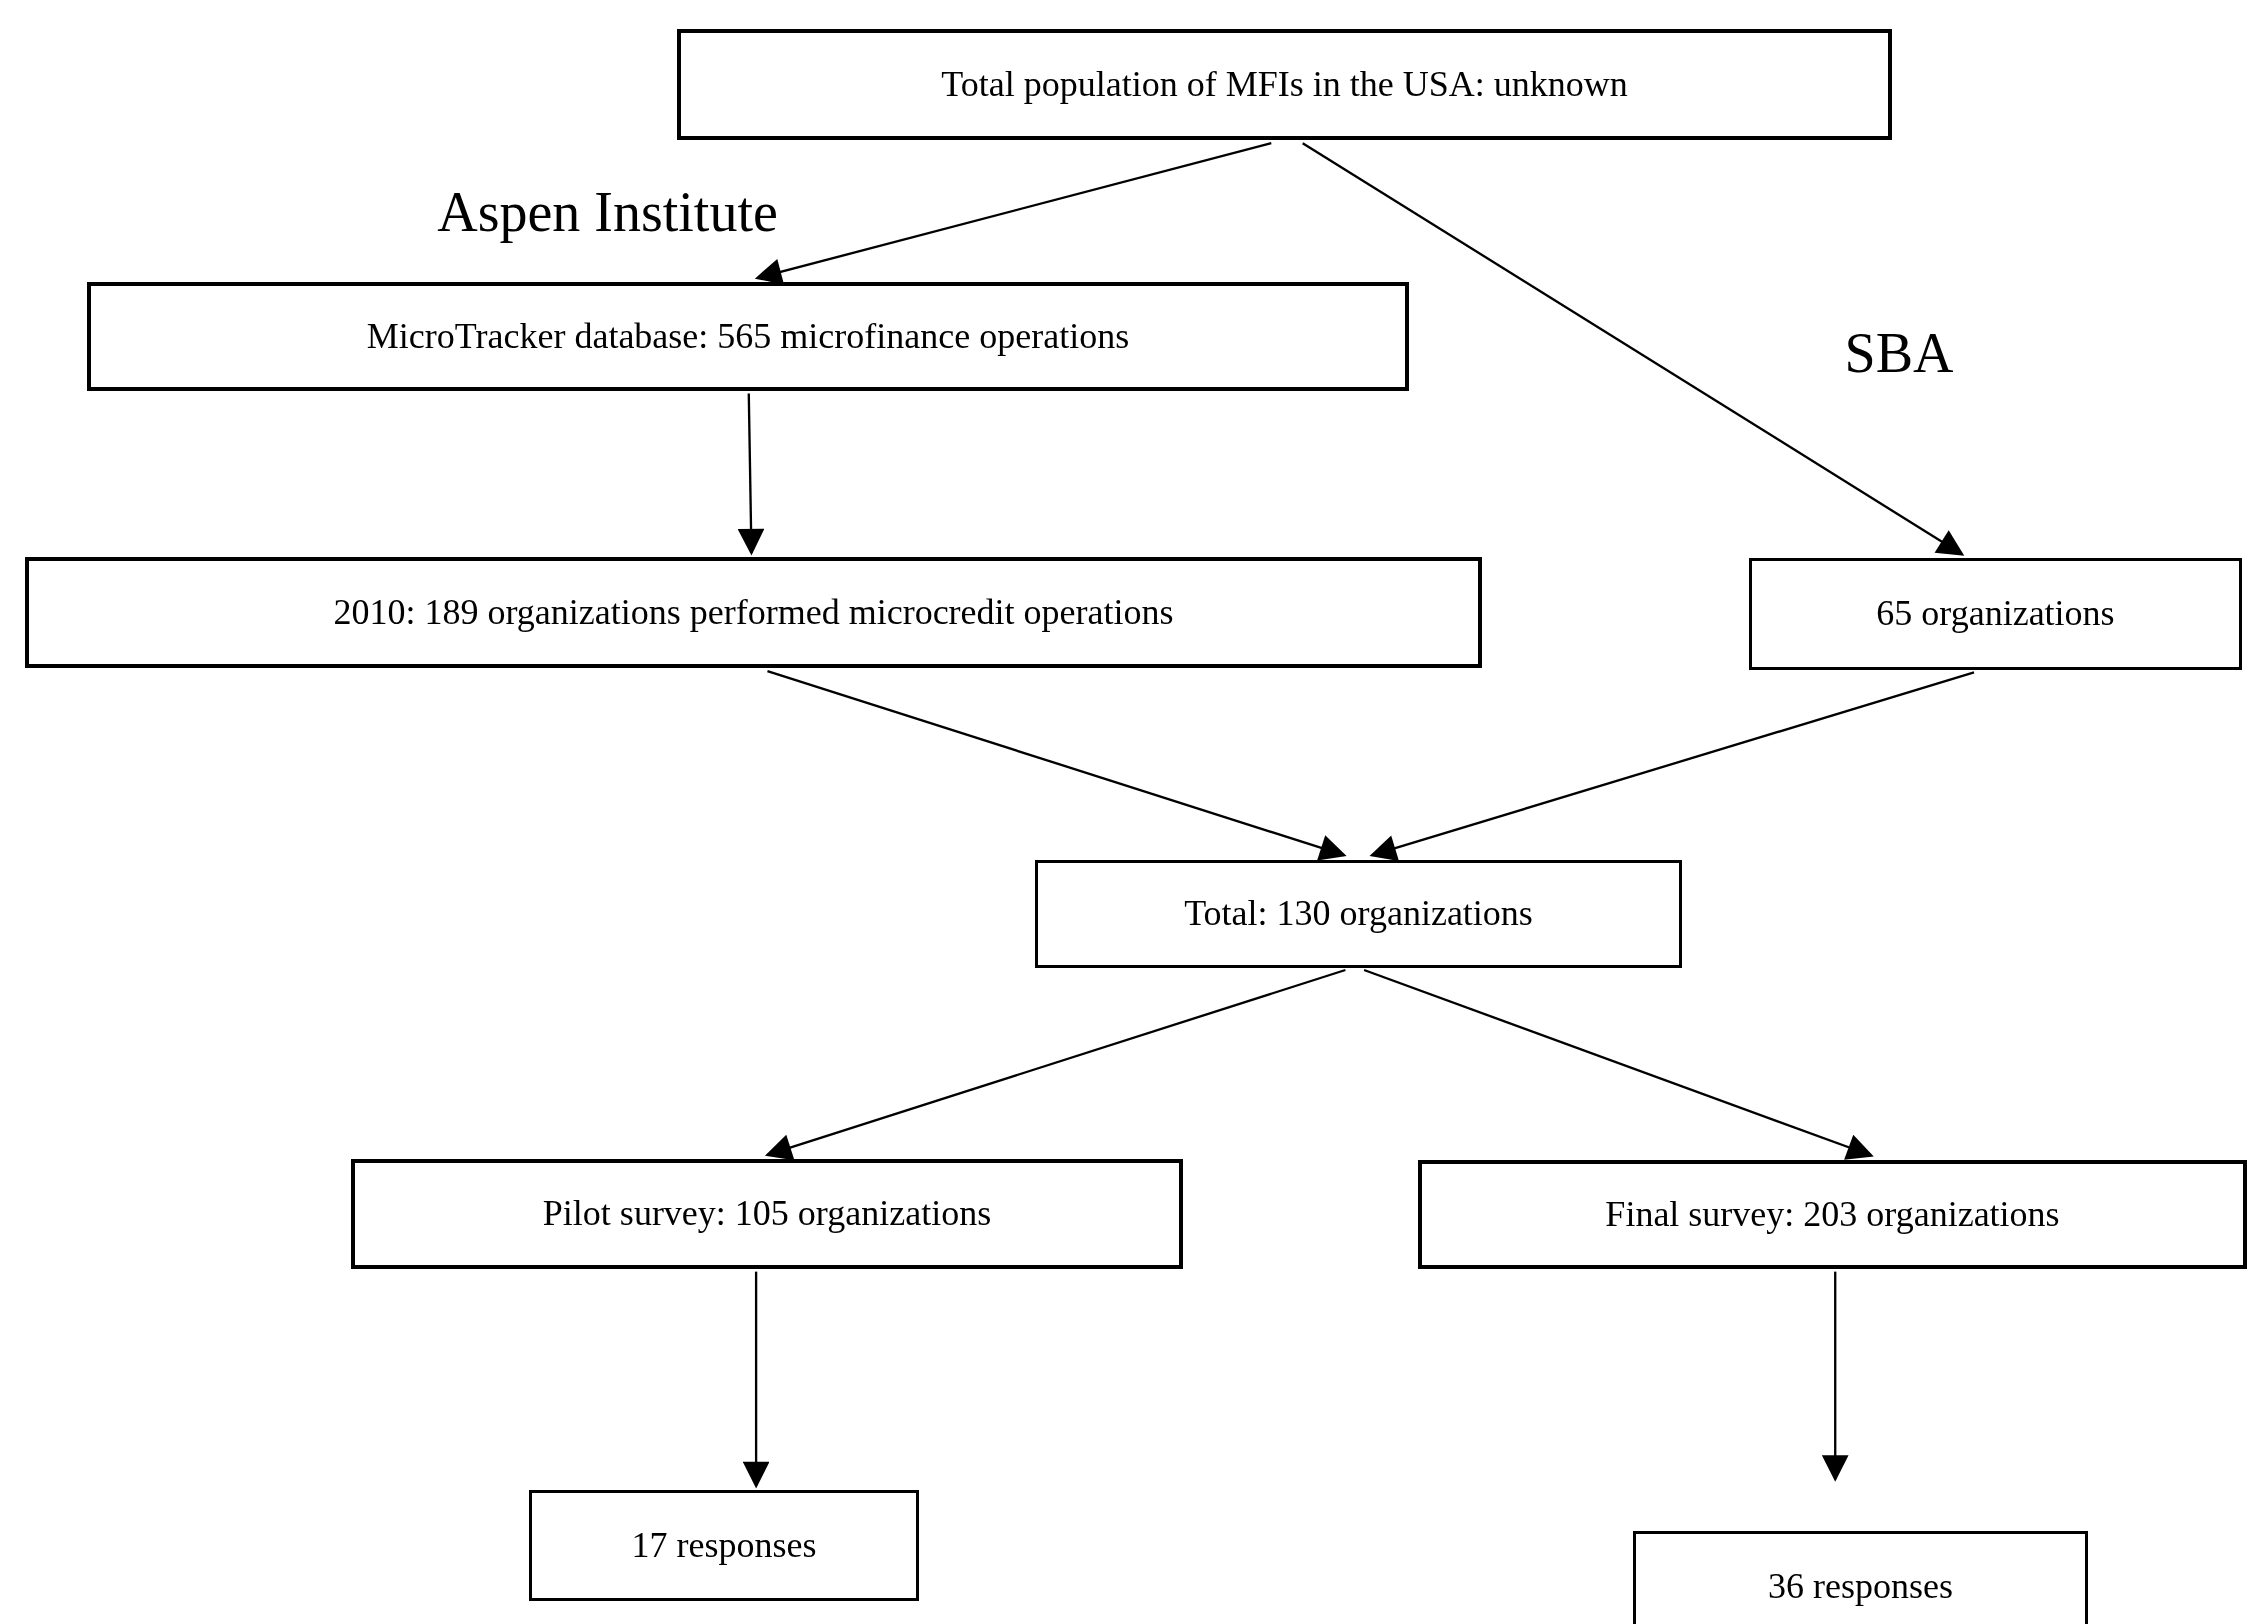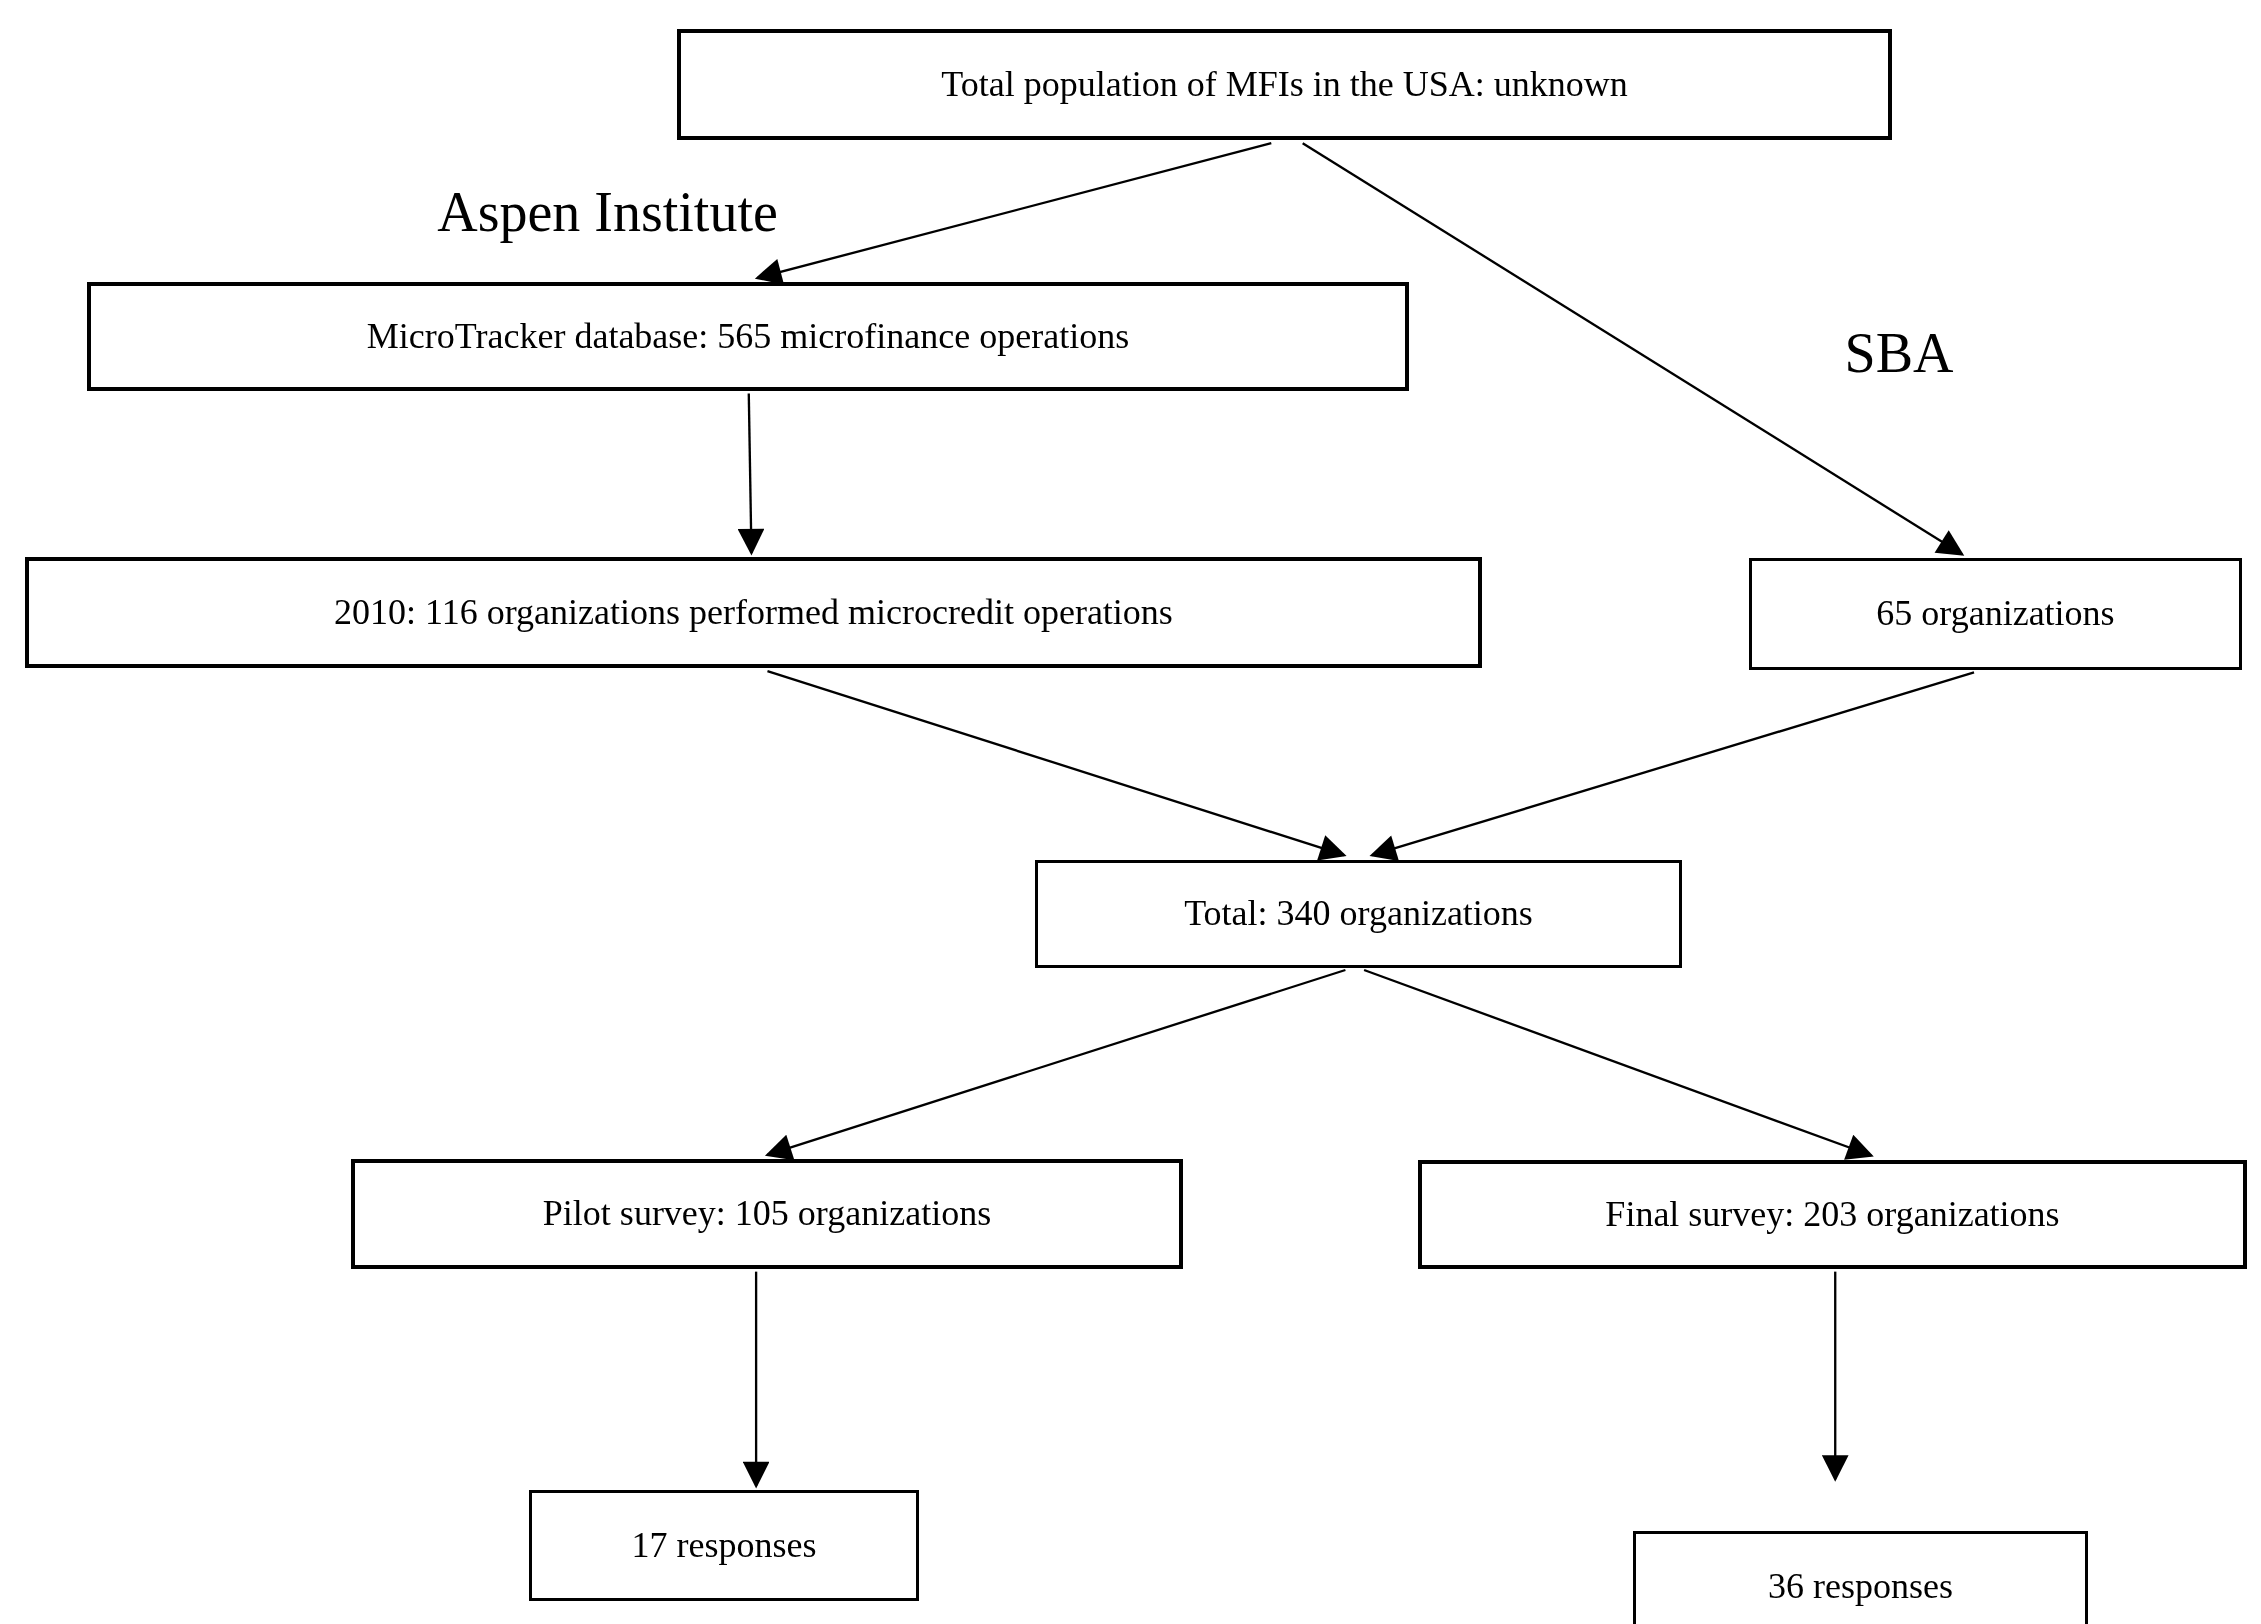--- a/index.html
+++ b/index.html
@@ -84,25 +84,25 @@
   </svg>
 
   <div class="box n1">Total population of MFIs in the USA: unknown</div>
 
   <div class="edge-label l-aspen">Aspen Institute</div>
 
   <div class="edge-label l-sba">SBA</div>
 
   <div class="box n2">MicroTracker database: 565 microfinance operations</div>
 
-  <div class="box n3">2010: 116 organizations performed microcredit operations</div>
+  <div class="box n3">2010: 189 organizations performed microcredit operations</div>
 
   <div class="box thin n4">65 organizations</div>
 
-  <div class="box thin n5">Total: 340 organizations</div>
+  <div class="box thin n5">Total: 130 organizations</div>
 
   <div class="box n6">Pilot survey: 105 organizations</div>
 
   <div class="box n7">Final survey: 203 organizations</div>
 
   <div class="box thin n8">17 responses</div>
 
   <div class="box thin n9">36 responses</div>
 
 </div>

